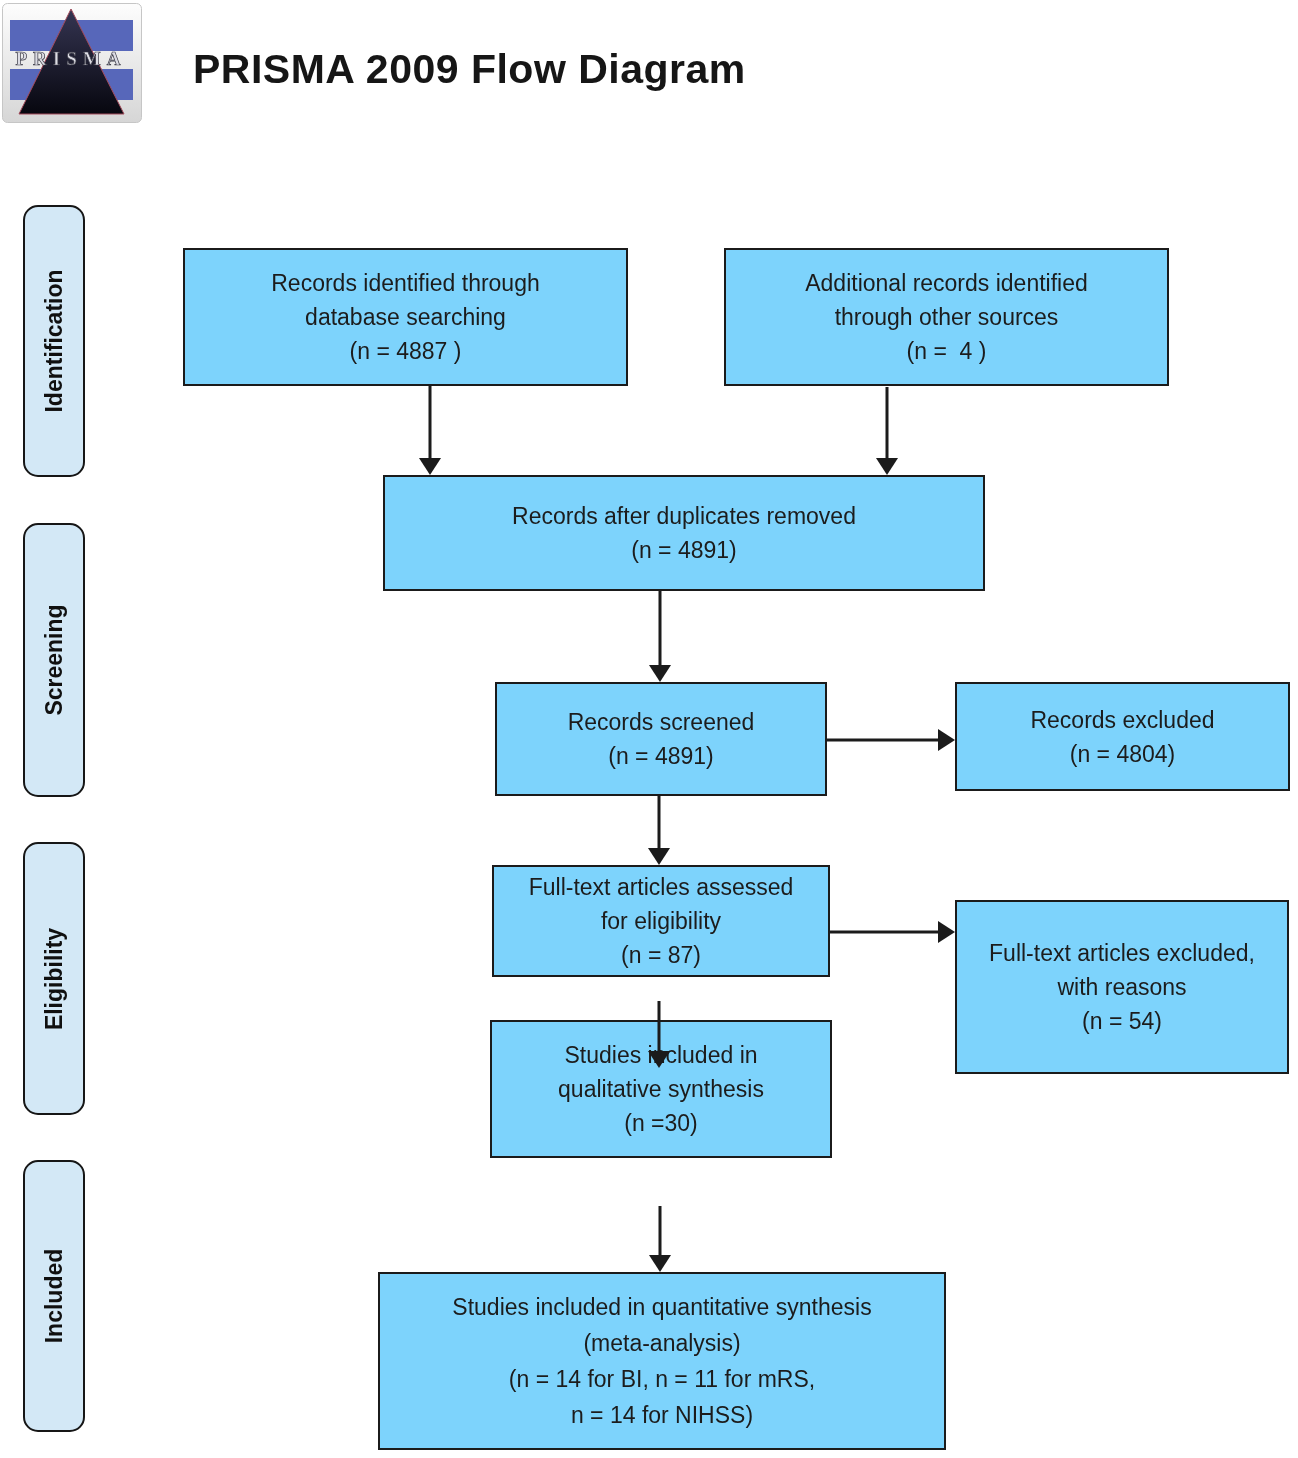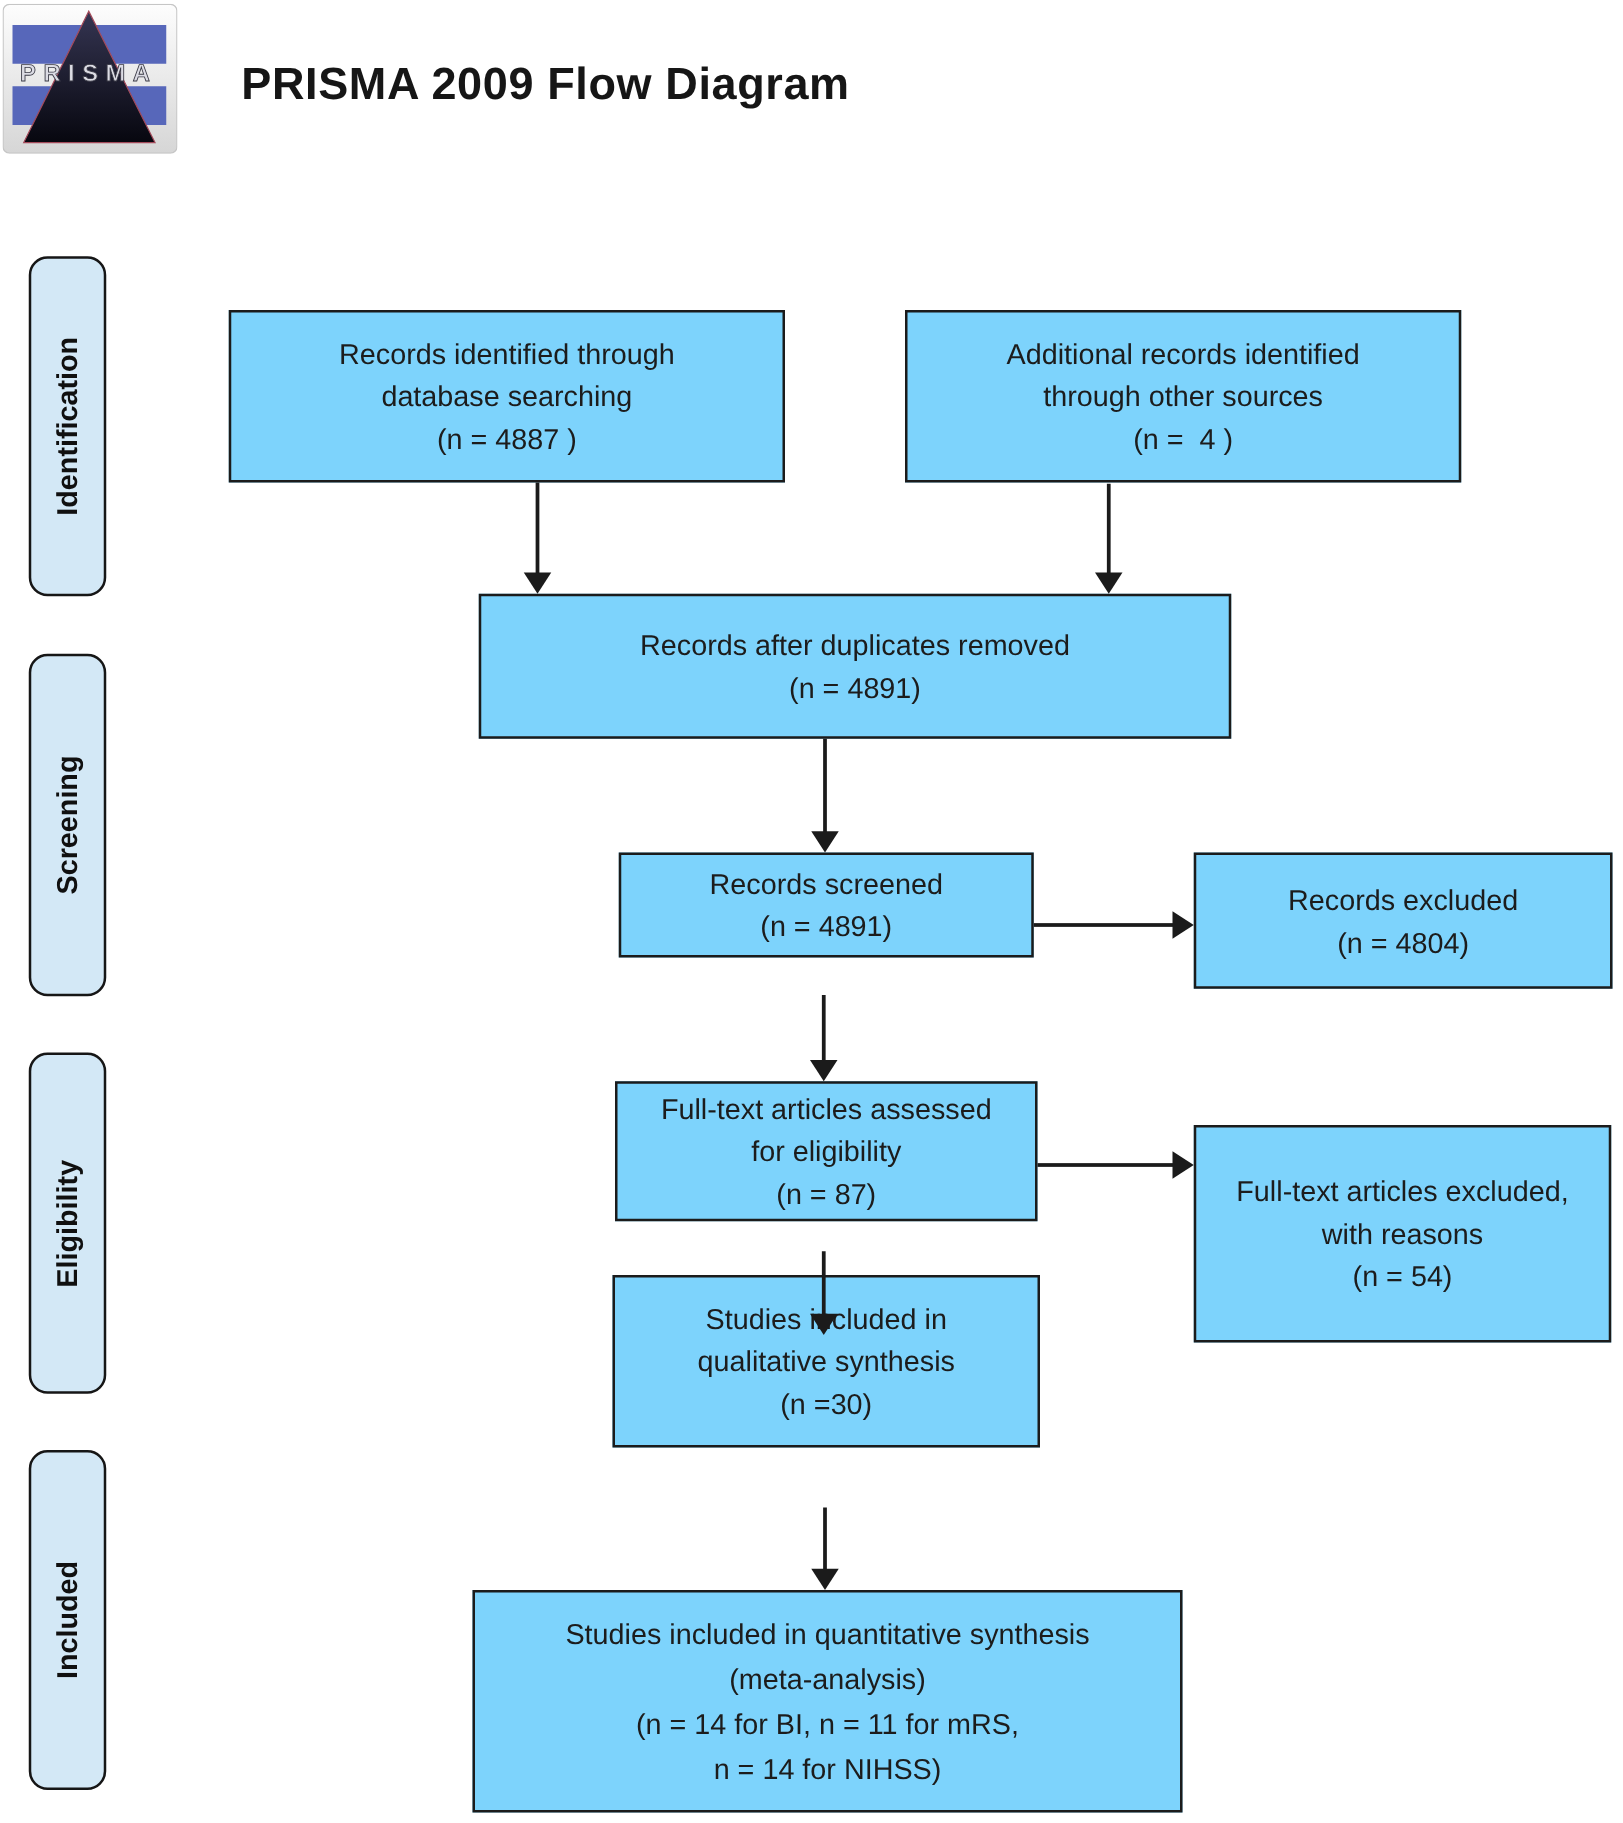--- a/index.html
+++ b/index.html
@@ -12,27 +12,27 @@
     width: 1298px;
     height: 1458px;
     background: #ffffff;
     overflow: hidden;
   }
 
   
   .logo {
     position: absolute;
     left: 2px; top: 3px;
-    width: 140px; height: 104px;
+    width: 140px; height: 104px; font-family: Liberation Serif, serif;
   }
   .page-title {
     position: absolute;
     left: 193px; top: 46px;
     margin: 0;
-    font-size: 36px;
+    font-size: 41px;
     font-weight: 700;
     letter-spacing: 0.5px;
     color: #161616;
     white-space: nowrap;
   }
 
   
   .stage {
     position: absolute;
     left: 23px;
@@ -153,21 +153,21 @@
     <div class="line">Additional records identified</div>
     <div class="line">through other sources</div>
     <div class="line">(n =  4 )</div>
   </div>
 
   <div class="box" style="left:383px;top:475px;width:602px;height:116px">
     <div class="line">Records after duplicates removed</div>
     <div class="line">(n = 4891)</div>
   </div>
 
-  <div class="box" style="left:495px;top:682px;width:332px;height:84px">
+  <div class="box" style="left:495px;top:682px;width:332px;height:114px">
     <div class="line">Records screened</div>
     <div class="line">(n = 4891)</div>
   </div>
 
   <div class="box" style="left:955px;top:682px;width:335px;height:109px">
     <div class="line">Records excluded</div>
     <div class="line">(n = 4804)</div>
   </div>
 
   <div class="box" style="left:492px;top:865px;width:338px;height:112px">

